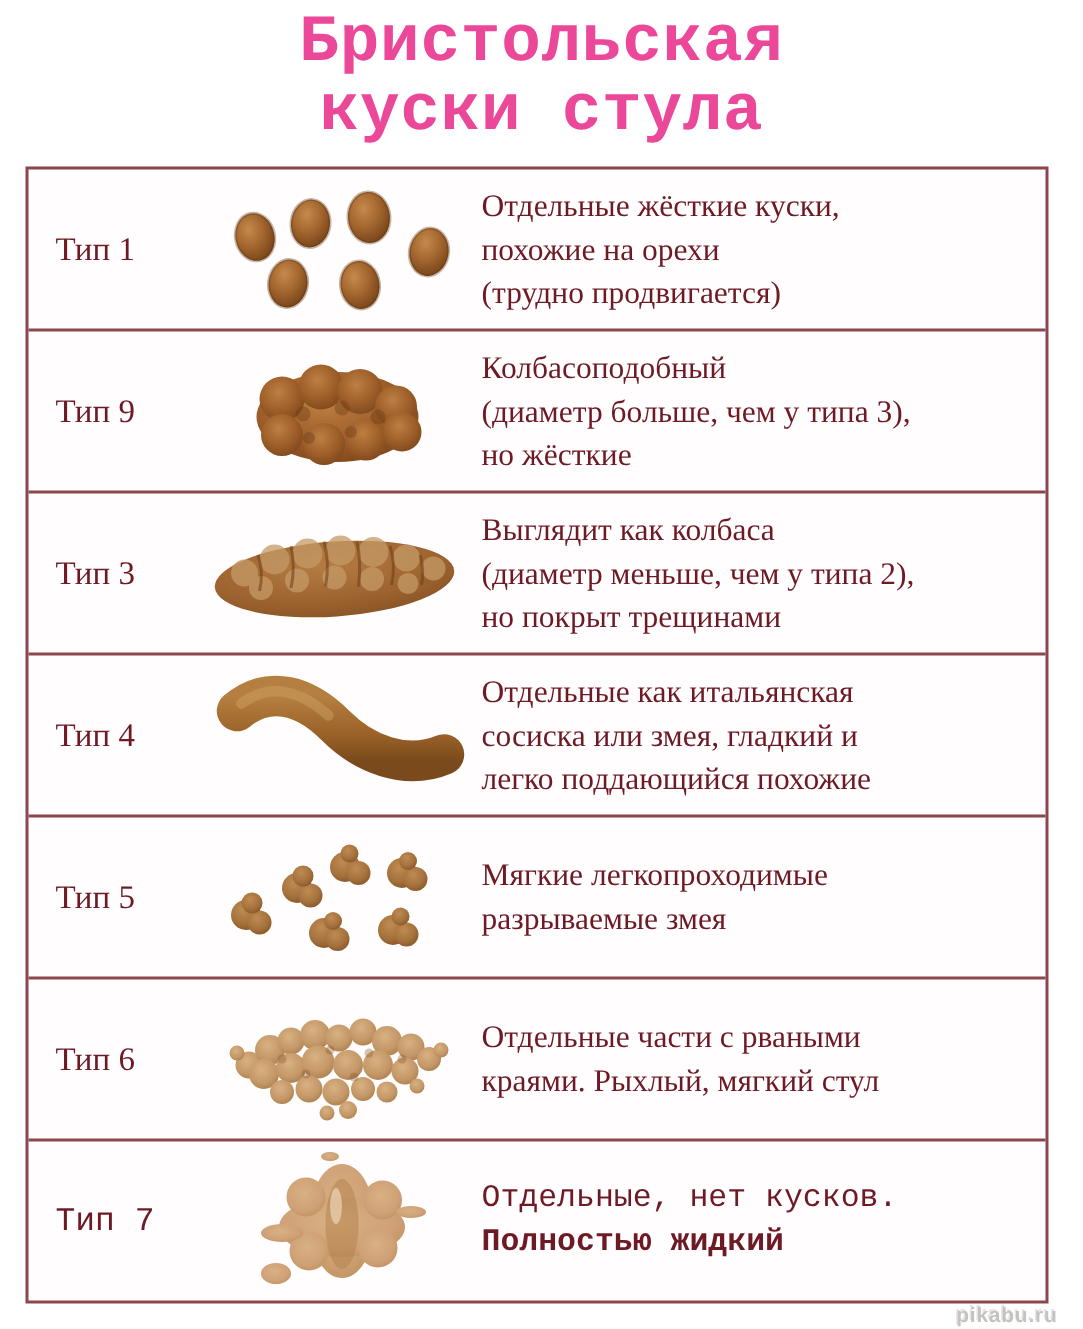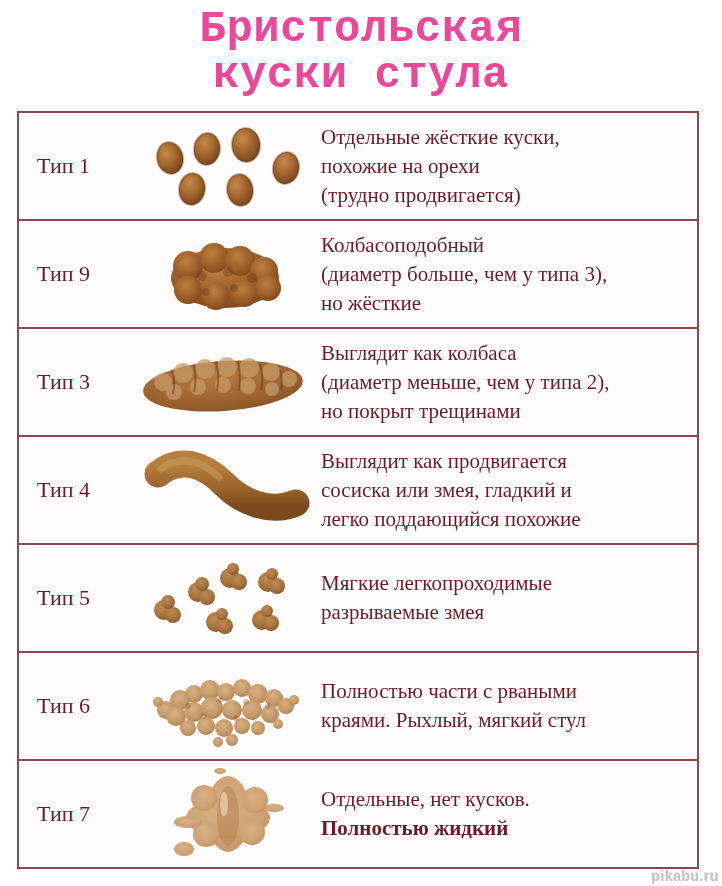--- a/index.html
+++ b/index.html
@@ -12,35 +12,35 @@
     font-size:44px;line-height:46px;color:#ec4899;letter-spacing:0.5px;font-family:Liberation Mono, monospace;
   }
   .scale-table{
     position:absolute;left:17px;top:111px;width:682px;
     border:2px solid #8c474e;box-sizing:border-box;background:#fffdfd;
   }
   .row{
     display:flex;align-items:center;height:106px;
     border-bottom:2px solid #8c474e;box-sizing:content-box;
   }
-  .row:last-child{border-bottom:none;}
+  .row:last-child{border-bottom:none;font-family:Liberation Mono, monospace;}
   .type-label{
     width:88px;padding-left:18px;flex:none;
     font-size:22px;color:#6e1a24;
   }
   .illus{
     width:196px;flex:none;display:flex;justify-content:center;align-items:center;
   }
   .desc{
     flex:1;font-size:21px;line-height:29px;color:#6e1a24;padding-right:20px;
   }
   .desc .line{display:block;}
   .desc .bold-line{font-weight:bold;}
   .watermark{
-    position:absolute;right:3px;bottom:2px;
+    position:absolute;right:17px;bottom:2px;
     font-family:"Liberation Sans","DejaVu Sans",sans-serif;
     font-size:14px;font-weight:bold;color:#c7c2c2;
     text-shadow:1px 1px 0 #ffffff,-1px -1px 0 #e9e5e5;letter-spacing:0.5px;
   }
 </style>
 </head>
 <body>
 
 <h1 class="page-title"><span>Бристольская</span><br><span>куски стула</span></h1>
 
@@ -164,21 +164,21 @@
             <stop offset="0%" stop-color="#b5803f"></stop>
               <stop offset="60%" stop-color="#9a6128"></stop>
               <stop offset="100%" stop-color="#7a4a1c"></stop>
           </linearGradient>
         </defs>
         <path d="M30 32 C 52 14 76 22 96 42 C 114 60 142 72 168 61" fill="none" stroke="url(#g4)" stroke-width="27" stroke-linecap="round"></path>
         <path d="M33 27 C 52 13 72 18 91 35" fill="none" stroke="#d0a468" stroke-width="7" stroke-linecap="round" opacity="0.45"></path>
       </svg>
     </div>
     <div class="desc">
-      <span class="line">Выглядит как продвигается</span>
+      <span class="line">Отдельные как итальянская</span>
       <span class="line">сосиска или змея, гладкий и</span>
       <span class="line">легко поддающийся похожие</span>
     </div>
   </div>
 
   <div class="row">
     <div class="type-label">Тип 5</div>
     <div class="illus">
       <svg width="190" height="96" viewBox="0 0 190 96">
         <defs>
@@ -258,21 +258,21 @@
           <circle cx="60" cy="48" r="3"></circle>
             <circle cx="92" cy="42" r="3"></circle>
           <circle cx="118" cy="44" r="3"></circle>
             <circle cx="140" cy="48" r="3"></circle>
           <circle cx="76" cy="58" r="3"></circle>
             <circle cx="108" cy="60" r="3"></circle>
         </g>
       </svg>
     </div>
     <div class="desc">
-      <span class="line">Полностью части с рваными</span>
+      <span class="line">Отдельные части с рваными</span>
       <span class="line">краями. Рыхлый, мягкий стул</span>
     </div>
   </div>
 
   <div class="row">
     <div class="type-label">Тип 7</div>
     <div class="illus">
       <svg width="190" height="100" viewBox="0 0 190 100">
         <defs>
           <radialGradient id="g7" cx="45%" cy="40%" r="75%">

